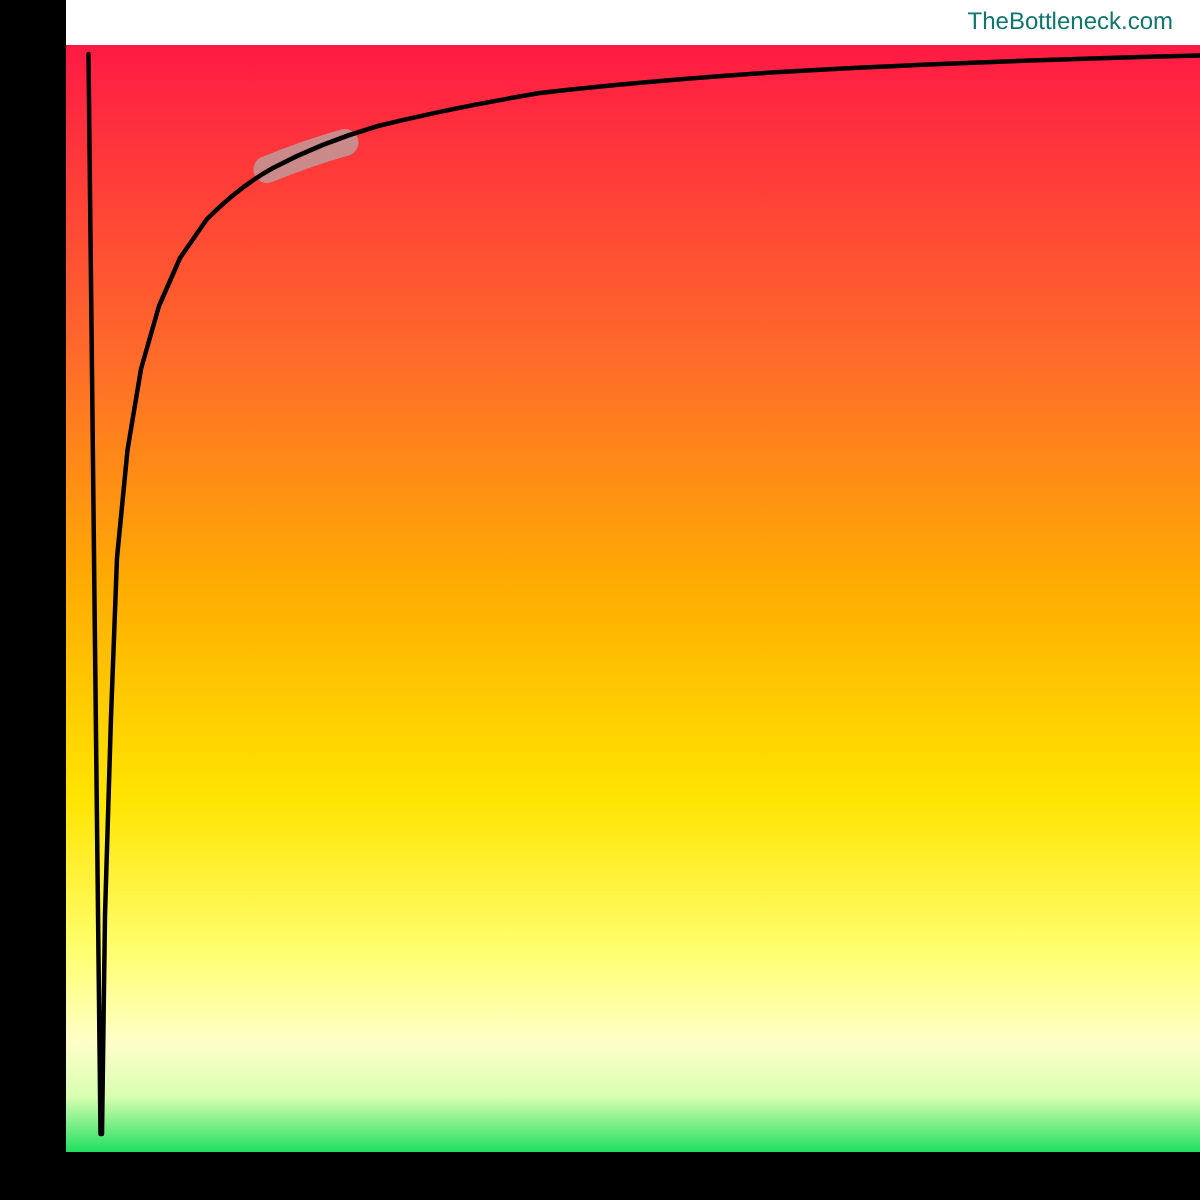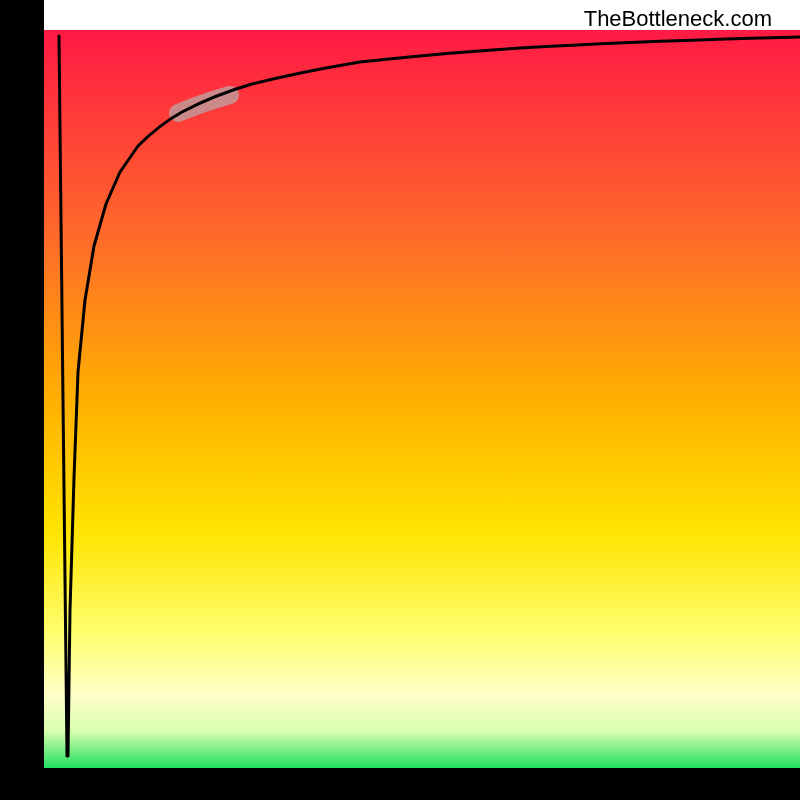--- a/index.html
+++ b/index.html
@@ -12,23 +12,23 @@
     overflow: hidden;
   }
   .root {
     position: relative;
     width: 800px;
     height: 800px;
   }
   .watermark {
     position: absolute;
     top: 6px;
-    right: 28px;
-    font-size: 22px;
-    color: #000000;
+    right: 18px;
+    font-size: 16px;
+    color: #0f766e;
     font-family: Arial, Helvetica, sans-serif;
     letter-spacing: 0px;
   }
   svg {
     display: block;
     position: absolute;
     top: 0;
     left: 0;
   }
 </style>

